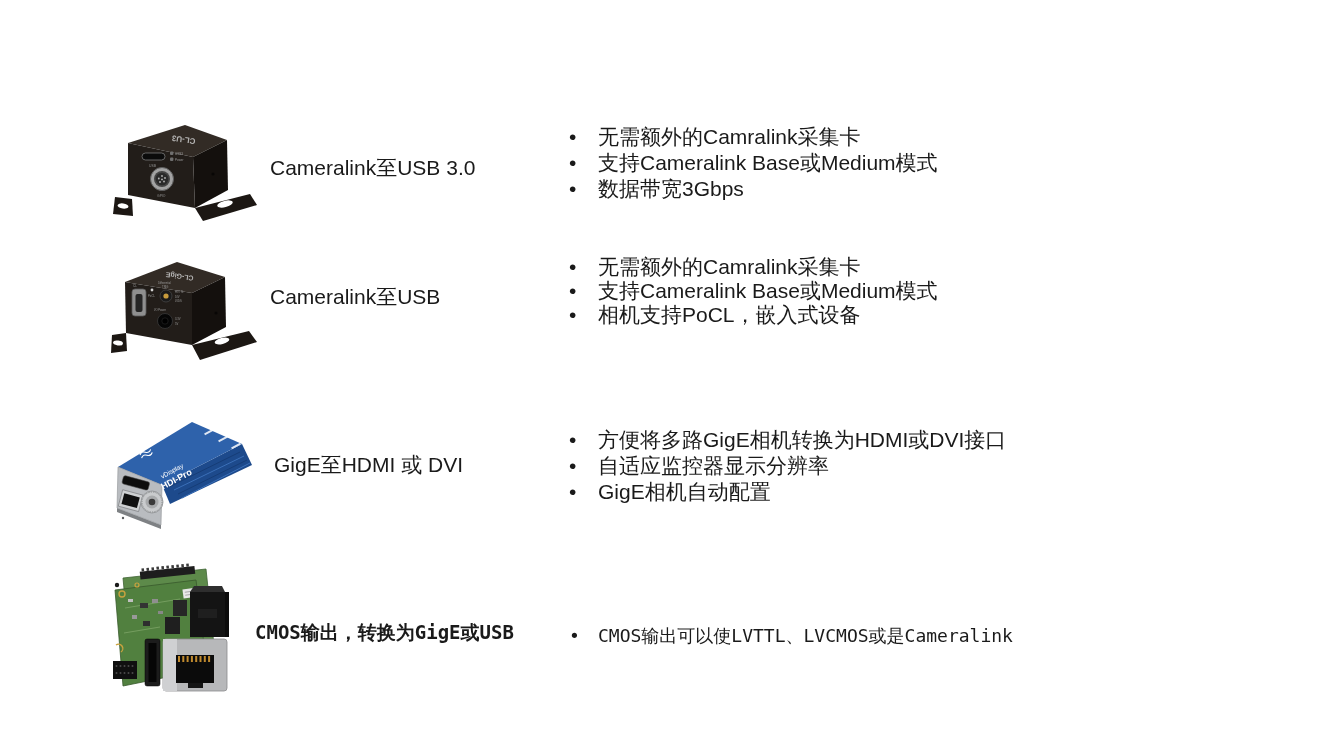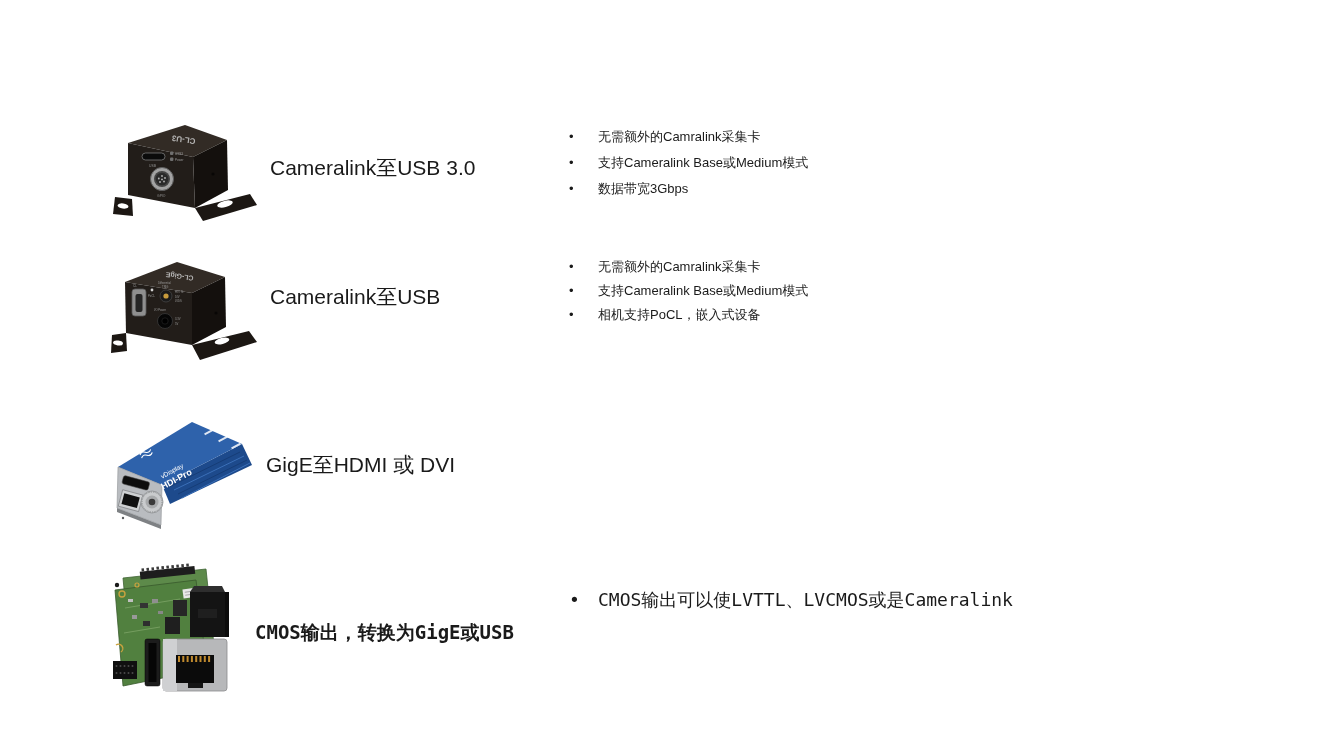--- a/index.html
+++ b/index.html
@@ -15,34 +15,34 @@
   .product-image svg{display:block;width:100%;height:100%;}
   .product-label{
     position:absolute;
     font-size:21px;
     line-height:24px;
     white-space:nowrap;
   }
   .feature-list{
     position:absolute;
     margin:0;padding:0;list-style:none;
-    font-size:13px;
+    font-size:21px;
     white-space:nowrap;
   }
   .feature-list li{
     position:relative;
     padding-left:30px;
   }
   .feature-list li::before{
     content:"\2022";
     position:absolute;left:1px;top:0;
   }
   .lh26 li{line-height:26px;}
   .lh24 li{line-height:24px;}
-  .lh28 li{line-height:28px;}
+  .lh28 li{line-height:28px;margin-top:36px;}
   .mono{
     font-family:"DejaVu Sans Mono","Liberation Mono",monospace;
     font-size:18px;
   }
   .label-mono{
     font-family:"DejaVu Sans Mono","Liberation Mono",monospace;
     font-size:19px;
     font-weight:bold;
   }
   svg text{font-family:"Liberation Sans",sans-serif;}
@@ -181,21 +181,26 @@
       </g>
       <g>
         <circle cx="49" cy="86" r="11" fill="#c9cbcd" stroke="#8e9093" stroke-width="0.8"></circle>
         <circle cx="49" cy="86" r="10" fill="none" stroke="#7a7c7e" stroke-width="0.8" stroke-dasharray="1.2,1.2"></circle>
         <circle cx="49" cy="86" r="6.5" fill="#a8aaac"></circle>
         <circle cx="49" cy="86" r="3.3" fill="#3a3a3a"></circle>
       </g>
       <circle cx="20" cy="102" r="1.2" fill="#5a5c5e"></circle>
     </svg>
   </div>
-  <div class="product-label" style="left:266px;top:453px;">GigE至HDMI 或 DVI</div>
+  <div class="product-label" style="left:274px;top:453px;">GigE至HDMI 或 DVI</div>
+  <ul class="feature-list lh26" style="left:568px;top:427px;">
+    <li>方便将多路GigE相机转换为HDMI或DVI接口</li>
+    <li>自适应监控器显示分辨率</li>
+    <li>GigE相机自动配置</li>
+  </ul>
 
   <div class="product-image" style="left:110px;top:563px;width:135px;height:140px;">
     <svg viewBox="0 0 135 140">
       <g>
         <polygon points="13,15 96,6 105,92 22,112" fill="#5d8a4a" stroke="#3f6334" stroke-width="0.8"></polygon>
         <polygon points="5,27 86,17 97,106 13,123" fill="#51803f" stroke="#38592c" stroke-width="0.8"></polygon>
         <line x1="15" y1="45" x2="70" y2="36" stroke="#a8c88f" stroke-width="0.8" opacity="0.5"></line>
         <line x1="14" y1="70" x2="50" y2="64" stroke="#a8c88f" stroke-width="0.8" opacity="0.5"></line>
       </g>
       <g transform="rotate(-6 55 10)">

